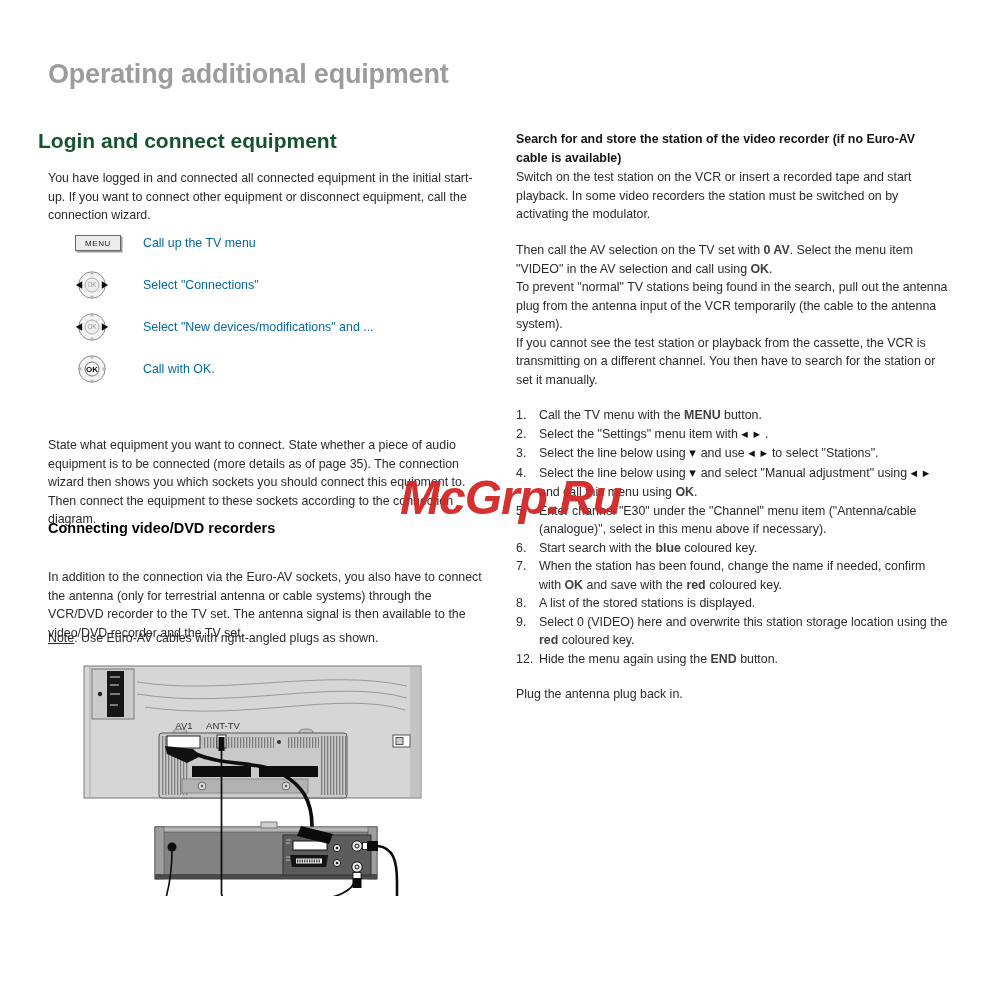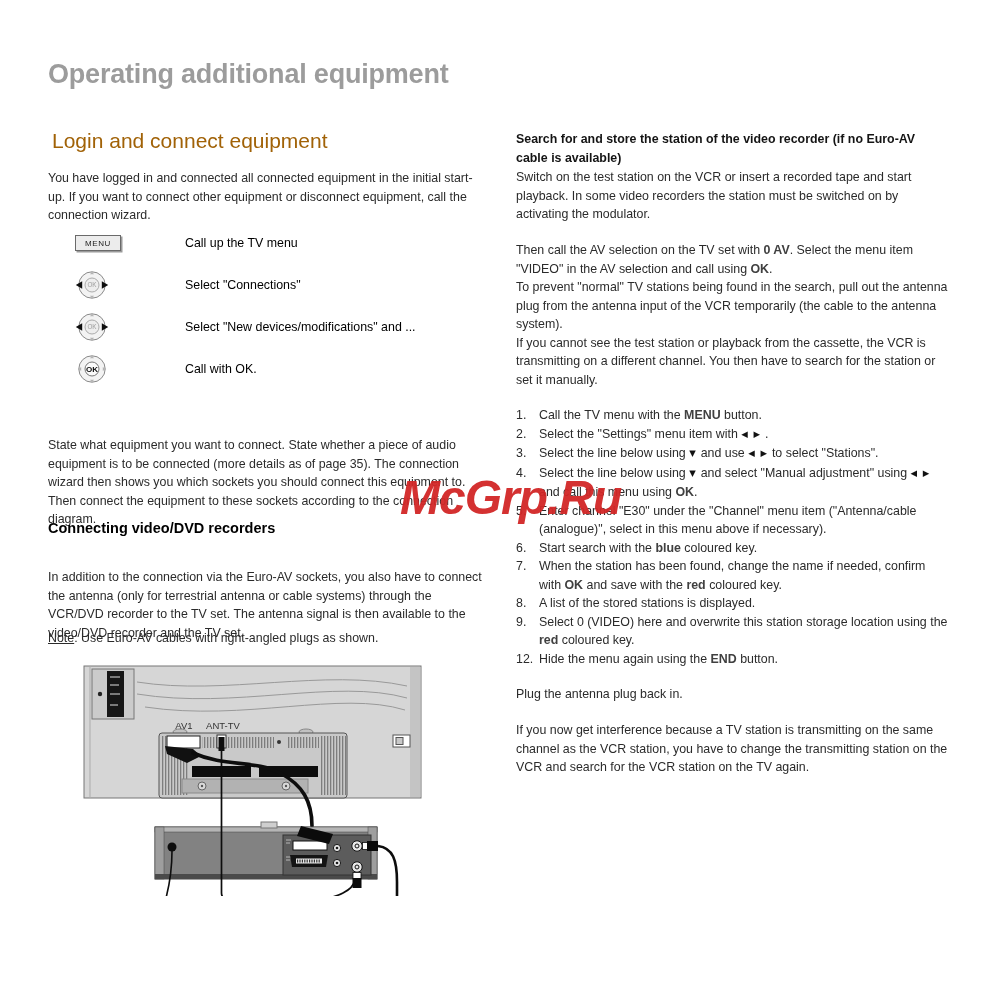--- a/index.html
+++ b/index.html
@@ -6,31 +6,31 @@
   .page{position:relative;width:1000px;height:896px;background:#ffffff;overflow:hidden;
         font-family:"Liberation Sans",sans-serif;color:#262626;}
   .abs{position:absolute;}
   .body-text{font-size:12.4px;line-height:18.5px;color:#2b2b2b;}
   .b{font-weight:bold;color:#404040;}
   .u{text-decoration:underline;margin-top:36px;}
   .arr{font-family:"DejaVu Sans",sans-serif;font-size:8.5px;letter-spacing:1.5px;position:relative;top:-1px;color:#111;}
   h1,h2,h3,p{margin:0;padding:0;}
 
   .page-title{left:48px;top:59px;font-size:27px;font-weight:bold;color:#9c9c9c;letter-spacing:-0.2px;}
-  .section-title{left:52px;top:129px;font-size:21px;font-weight:normal;color:#a16207;}
+  .section-title{left:38px;top:129px;font-size:21px;font-weight:bold;color:#14532d;}
   .sub-title{left:48px;top:520px;font-size:14.5px;font-weight:bold;color:#000000;}
   .lcol{left:48px;width:434px;}
   .rcol{left:516px;width:433px;}
   .rhead{font-size:12.4px;line-height:18.5px;font-weight:bold;color:#141414;}
 
   
   .steps{left:48px;top:222px;width:434px;}
   .step-row{display:flex;align-items:center;height:42px;}
   .step-icon{width:68px;margin-left:27px;display:flex;align-items:center;flex-shrink:0;}
-  .step-label{font-size:12.4px;color:#000000;margin-left:42px;}
+  .step-label{font-size:12.4px;color:#0369a1;}
   .menu-key{display:inline-flex;align-items:center;justify-content:center;width:44px;height:14px;
             background:#ececec;border:1px solid #6a6a6a;box-shadow:1.5px 1.5px 0 #9a9a9a;
             font-size:8px;letter-spacing:0.6px;color:#222;}
 
   
   .num-list{font-size:12.4px;line-height:18.5px;color:#2b2b2b;}
   .li-row{display:flex;}
   .li-num{width:23px;flex-shrink:0;}
   .li-text{flex:1;}
 
@@ -249,21 +249,20 @@
       <div class="li-row">
         <span class="li-num">9.</span>
         <span class="li-text"><span>Select 0 (VIDEO) here and overwrite this station storage location using the </span><span class="b">red</span><span> coloured key.</span></span>
       </div>
       <div class="li-row">
         <span class="li-num">12.</span>
         <span class="li-text"><span>Hide the menu again using the </span><span class="b">END</span><span> button.</span></span>
       </div>
     </div>
   <p class="abs rcol body-text" style="top:685px;">Plug the antenna plug back in.</p>
-  <p class="abs rcol body-text" style="top:721px;">If you now get interference because a TV station is transmitting on the same channel as the VCR station, you have to change the transmitting station on the VCR and search for the VCR station on the TV again.</p>
 
   <div class="abs watermark" style="color: rgb(210, 39, 39);">McGrp.Ru</div>
 
   <div class="abs footer">
     <span class="gb-oval">GB</span>
     <span>- 32</span>
   </div>
 
 </div>
 

